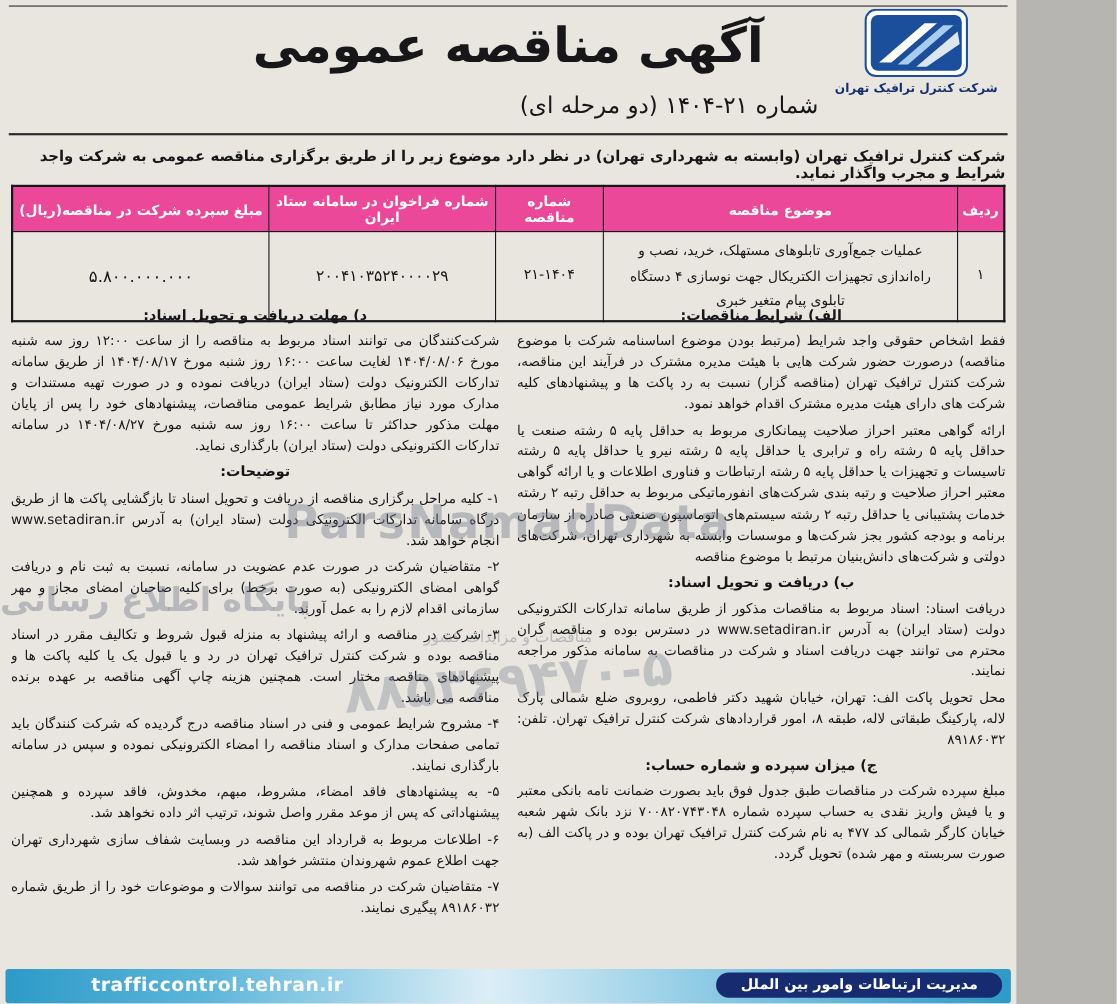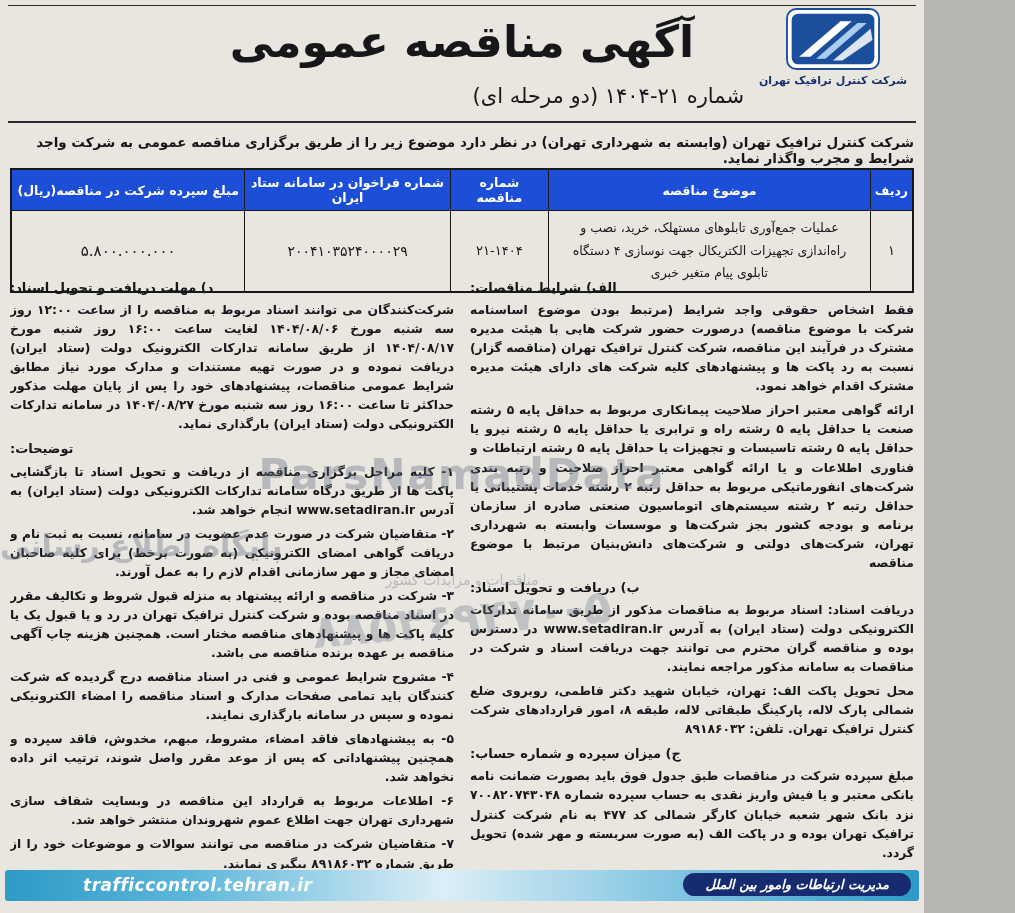--- a/index.html
+++ b/index.html
@@ -15,39 +15,39 @@
   .subtitle { position:absolute; top:84px; left:180px; right:180px; font-size:21px; font-weight:normal; }
 
   .logo-wrap { position:absolute; top:8px; right:16px; width:150px; text-align:center; }
   .logo-svg { width:96px; height:62px; display:block; margin:0 auto; }
   .logo-caption { font-size:11px; font-weight:bold; color:#16306e; margin-top:4px; }
 
   .intro { position:absolute; top:134px; left:0; right:10px; font-size:13.5px; font-weight:bold; text-align:right; }
 
   .table-wrap { position:absolute; top:168px; left:10px; right:10px; }
   table { width:100%; border-collapse:collapse; border:2px solid #17181c; }
-  th { background:#1d4ed8; color:#fff; font-size:12.5px; padding:5px 4px; border:1px solid #17181c; font-weight:bold; }
+  th { background:#ec4899; color:#fff; font-size:12.5px; padding:5px 4px; border:1px solid #17181c; font-weight:bold; }
   td { border:1px solid #17181c; text-align:center; vertical-align:middle; padding:8px 6px; font-size:13px; background:transparent; }
   td.subject { font-size:12.5px; line-height:1.8; padding:6px 10px; }
   td.callnum { letter-spacing:3px; font-size:14px; }
   td.deposit { letter-spacing:2px; font-size:15px; }
 
   .columns { position:absolute; top:276px; left:10px; right:10px; bottom:44px; display:flex; gap:16px; }
   .col { flex:1; font-size:12.3px; line-height:1.55; text-align:justify; overflow:hidden; }
-  .col h3 { font-size:13px; font-weight:bold; margin:2px 0 3px; text-align:left; }
-  .col p { margin:0 0 5px;font-weight:bold; }
+  .col h3 { font-size:13px; font-weight:bold; margin:2px 0 3px; text-align:center; }
+  .col p { margin:0 0 5px; }
 
   .watermark { position:absolute; inset:0; pointer-events:none; }
   .wm-brand { position:absolute; top:450px; left:0; right:0; text-align:center; font-size:42px; font-weight:bold; color:rgba(105,115,132,0.40); letter-spacing:2px; direction:ltr; }
   .wm-line1 { position:absolute; top:528px; left:0; right:0; text-align:left; font-size:30px; font-weight:bold; color:rgba(105,115,132,0.40); }
   .wm-line2 { position:absolute; top:572px; left:0; right:0; text-align:center; font-size:14px; color:rgba(105,115,132,0.40); }
   .wm-number { position:absolute; top:592px; left:0; right:0; text-align:center; font-size:46px; font-weight:bold; color:rgba(110,118,134,0.33); transform:rotate(-5deg); letter-spacing:4px; direction:ltr; }
 
-  .footer { position:absolute; left:5px; right:5px; bottom:12px; height:31px; border-radius:3px;
-            background:linear-gradient(90deg,#2d9ac8 0%,#5cb6da 20%,#dceef6 48%,#8ccae4 70%,#2d9ac8 100%);font-style:italic; }
+  .footer { position:absolute; left:5px; right:5px; bottom:1px; height:31px; border-radius:3px;
+            background:linear-gradient(90deg,#2d9ac8 0%,#5cb6da 20%,#dceef6 48%,#8ccae4 70%,#2d9ac8 100%); }
   .footer-url { position:absolute; left:78px; top:0; height:31px; line-height:31px; color:#fff; font-weight:bold; font-size:17px; letter-spacing:0.5px; direction:ltr; }
   .footer-dept { position:absolute; right:8px; top:3px; background:#172c70; color:#fff; border-radius:14px; padding:4px 22px; font-size:13px; font-weight:bold; }
 </style>
 </head>
 <body>
 
 <div class="page">
 
   <div class="rule rule-top"></div>
 

